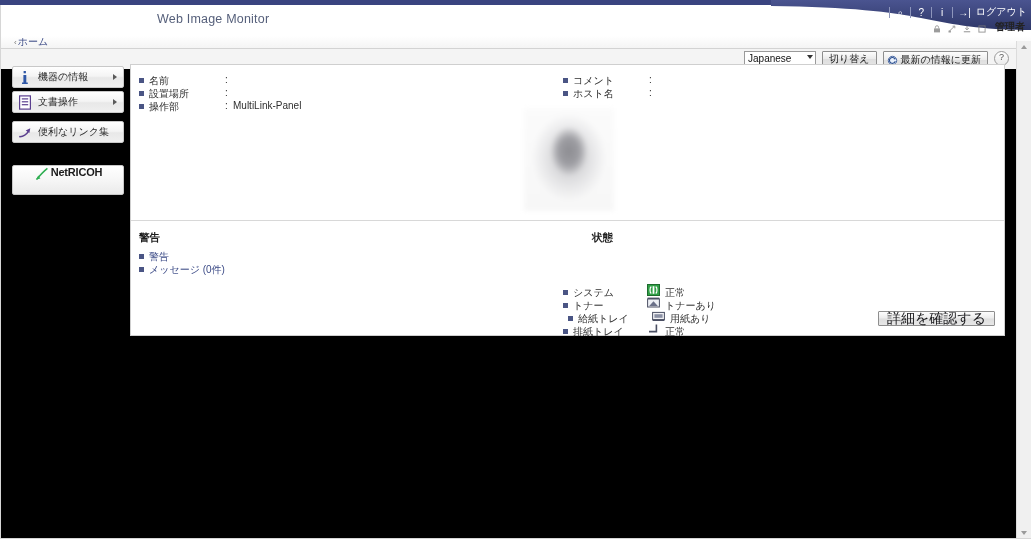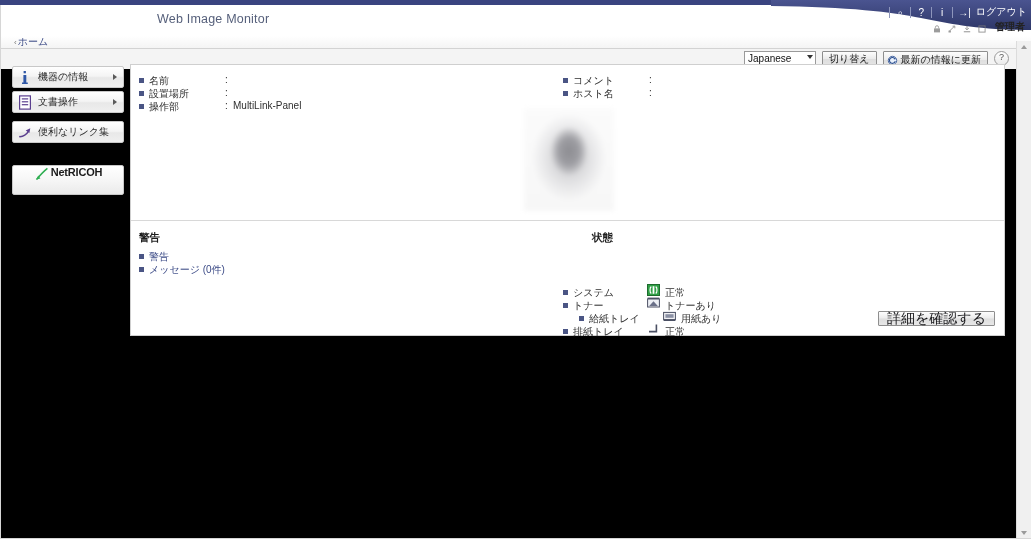--- a/index.html
+++ b/index.html
@@ -337,21 +337,21 @@
         <span class="st-ico">
           <svg width="13" height="12" viewBox="0 0 13 12">
             <rect x="0.6" y="2.0" width="11.8" height="8" fill="#eef0f5" stroke="#4a4f63"></rect>
             <path d="M2.2,9.0 L6.5,4.2 L10.8,9.0 Z" fill="#6a7088"></path>
             <rect x="0.6" y="0.6" width="11.8" height="1.4" fill="#4a4f63"></rect>
           </svg>
         </span>
         <span class="st-val">トナーあり</span>
       </div>
 
-      <div class="st-row" style="left:448px;top:55px;">
+      <div class="st-row" style="left:437px;top:55px;">
         <span class="bullet"></span><span>給紙トレイ</span>
         <span class="st-ico">
           <svg width="13" height="12" viewBox="0 0 13 12">
             <rect x="0.6" y="2.4" width="11.8" height="7.2" fill="#f1f1f4" stroke="#4a4f63"></rect>
             <rect x="2.4" y="4.2" width="8.2" height="3.6" fill="#8a90a4"></rect>
             <rect x="0.6" y="9.6" width="11.8" height="1.4" fill="#4a4f63"></rect>
           </svg>
         </span>
         <span class="st-val">用紙あり</span>
       </div>

